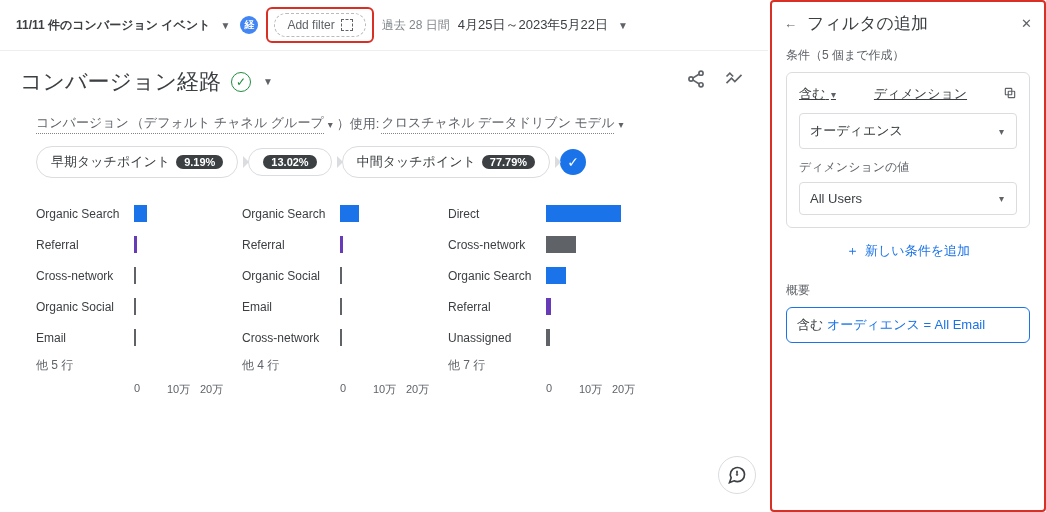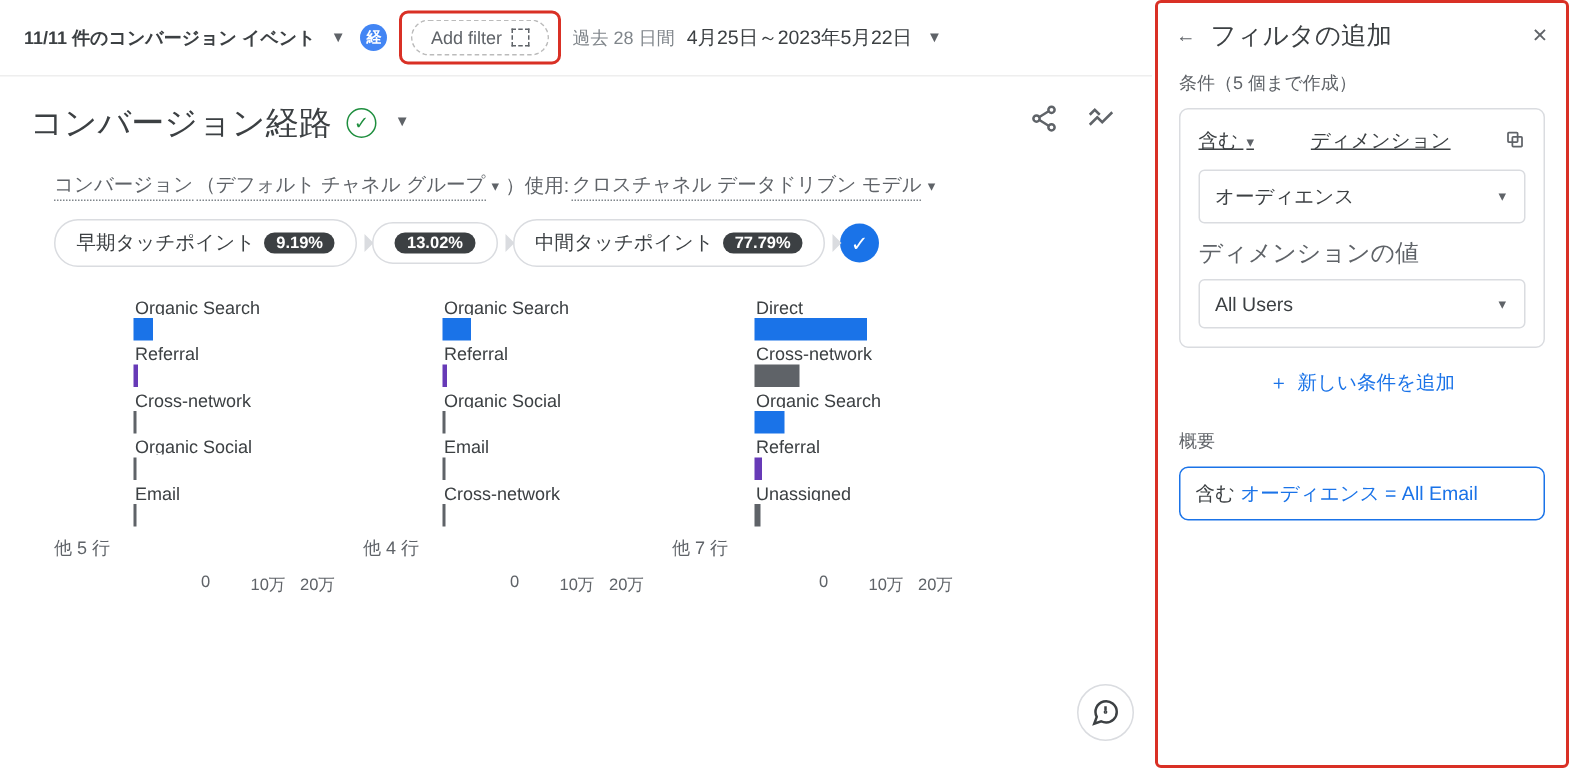--- a/index.html
+++ b/index.html
@@ -21,36 +21,36 @@
   .sub-row { padding:6px 36px 4px; color:#5f6368; font-size:13px; display:flex; align-items:center; gap:2px; flex-wrap:wrap;}
   .dotted-u { border-bottom:1px dotted #80868b; padding-bottom:1px; }
   .tabs-row { display:flex; align-items:center; gap:10px; padding:8px 36px 10px; }
   .tab-pill { border:1px solid #dadce0; border-radius:20px; padding:6px 14px; display:flex; align-items:center; gap:6px; font-size:13px; position:relative;}
   .tab-pill::after { content:""; position:absolute; right:-12px; top:50%; width:0;height:0; border-top:6px solid transparent; border-bottom:6px solid transparent; border-left:6px solid #dadce0; transform:translateY(-50%);}
   .pct-badge { background:#3c4043; color:#fff; border-radius:10px; padding:1px 8px; font-size:11px; font-weight:bold;}
   .blue-check-circle { width:26px; height:26px; background:#1a73e8; border-radius:50%; color:#fff; display:flex; align-items:center; justify-content:center; font-size:14px;}
   .charts-row { display:flex; padding:10px 20px 10px 36px; gap:0;}
   .chart-col { width:206px; }
   .chart-col:last-child { width:210px; }
-  .bar-row { display:flex; align-items:center; height:31px; font-size:12px; color:#3c4043;flex-direction:column;}
+  .bar-row { display:flex; align-items:center; height:31px; font-size:12px; color:#3c4043;}
   .bar-label { width:98px; font-size:12px; white-space:nowrap; overflow:hidden;}
   .bar-area { width:100px; height:21px; position:relative; }
   .bar { position:absolute; left:0; top:2px; bottom:2px; }
   .axis-row { display:flex; padding-left:98px; color:#5f6368; font-size:11px; gap:0; position:relative; margin-top:6px;}
   .tick { width:33px; text-align:left;}
   .other-row { color:#5f6368; font-size:12px; padding:4px 0 2px;}
   .side-panel { position:absolute; top:0; right:0; bottom:0; width:276px; border:2px solid #d93025; border-radius:4px; background:#fff; padding:0; overflow:hidden;}
   .panel-head { display:flex; align-items:center; padding:10px 12px 12px; gap:10px; }
   .panel-title { font-size:17px; flex:1; color:#3c4043;}
   .panel-body { padding:0 14px; }
   .cond-label { font-size:12px; color:#5f6368; margin-bottom:8px;}
   .cond-box { border:1px solid #dadce0; border-radius:6px; padding:12px; }
   .cond-row1 { display:flex; align-items:center; justify-content:space-between; margin-bottom:10px; font-size:13px;text-decoration:underline;}
   .drop-sel { border:1px solid #dadce0; border-radius:4px; padding:8px 10px; display:flex; justify-content:space-between; align-items:center; margin-bottom:10px; font-size:13px;}
-  .dim-label { font-size:16px; color:#5f6368; margin:4px 0 6px;}
+  .dim-label { font-size:12px; color:#5f6368; margin:4px 0 6px;}
   .add-cond { text-align:center; color:#1a73e8; font-size:13px; padding:14px 0 2px; cursor:pointer; display:flex; align-items:center; justify-content:center; gap:6px;}
   .summary-label { font-size:12px; color:#5f6368; margin:20px 0 8px;}
   .summary-pill { border:1.5px solid #1a73e8; border-radius:6px; padding:8px 10px; font-size:13px;}
   .summary-pill .k { color:#3c4043; font-weight:500;}
   .summary-pill .v { color:#1a73e8;}
   .copy-icon, .close-x, .back-arrow { color:#5f6368; cursor:pointer; }
   .fab { position:absolute; bottom:18px; left:718px; width:38px; height:38px; border:1px solid #dadce0; border-radius:50%; display:flex; align-items:center; justify-content:center; font-size:18px; background:#fff; cursor:pointer;}
   .main { position:absolute; left:0; top:0; width:768px; height:100%; }
 </style>
 </head>

